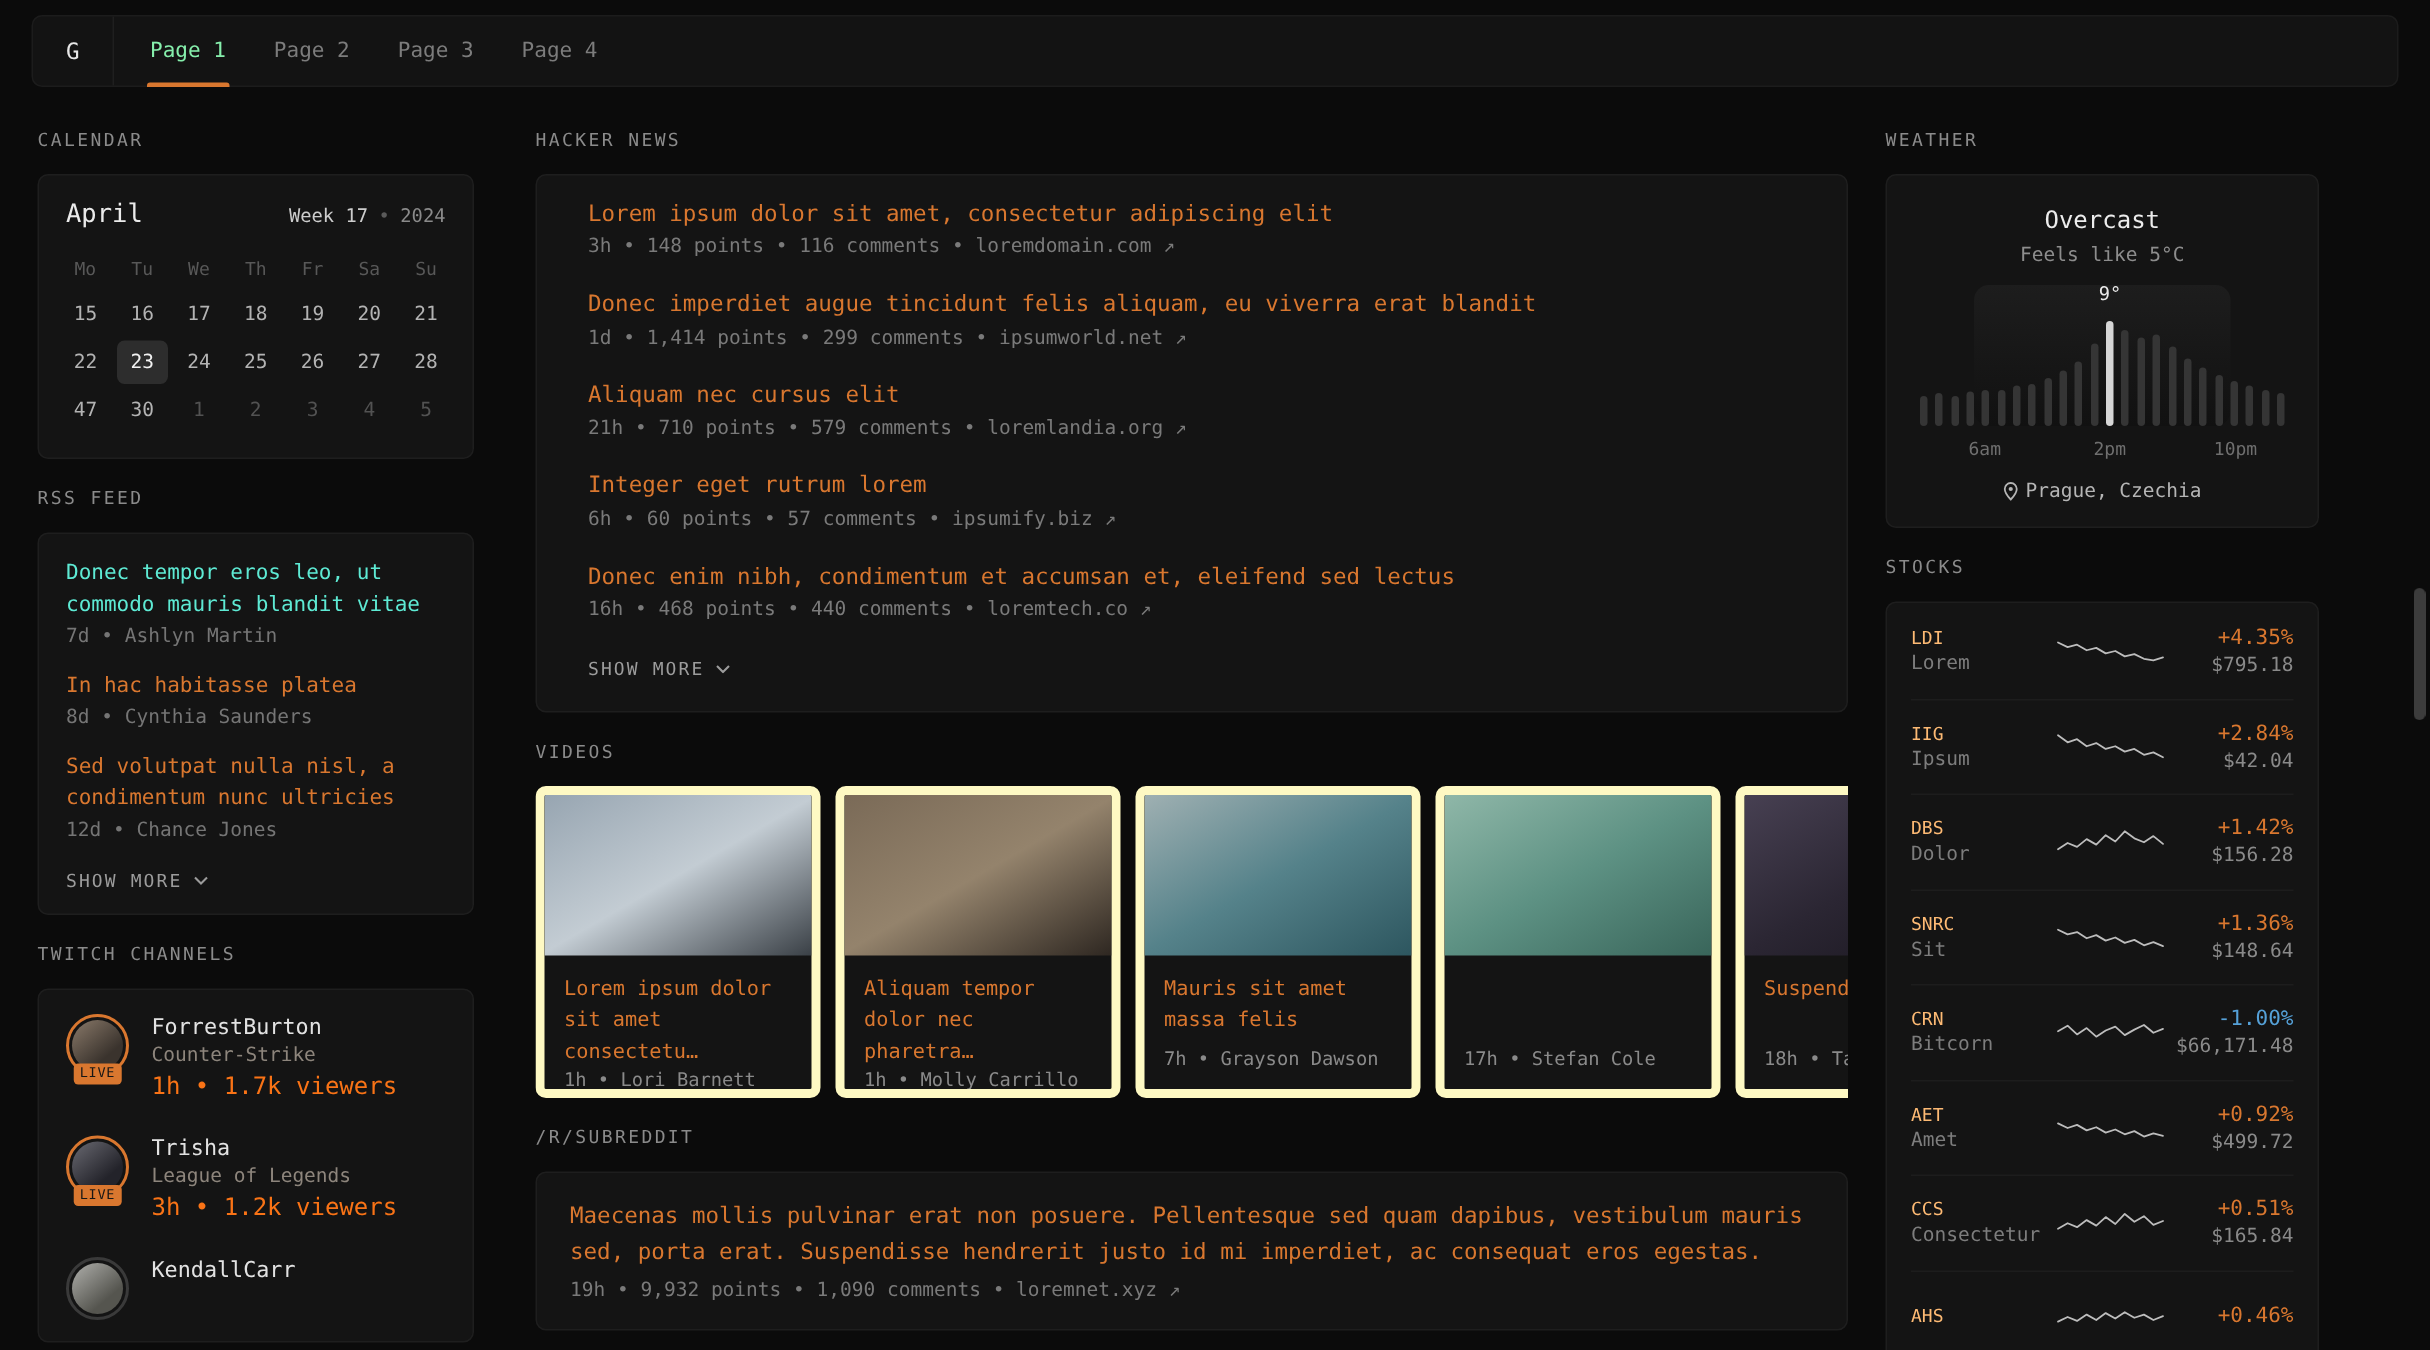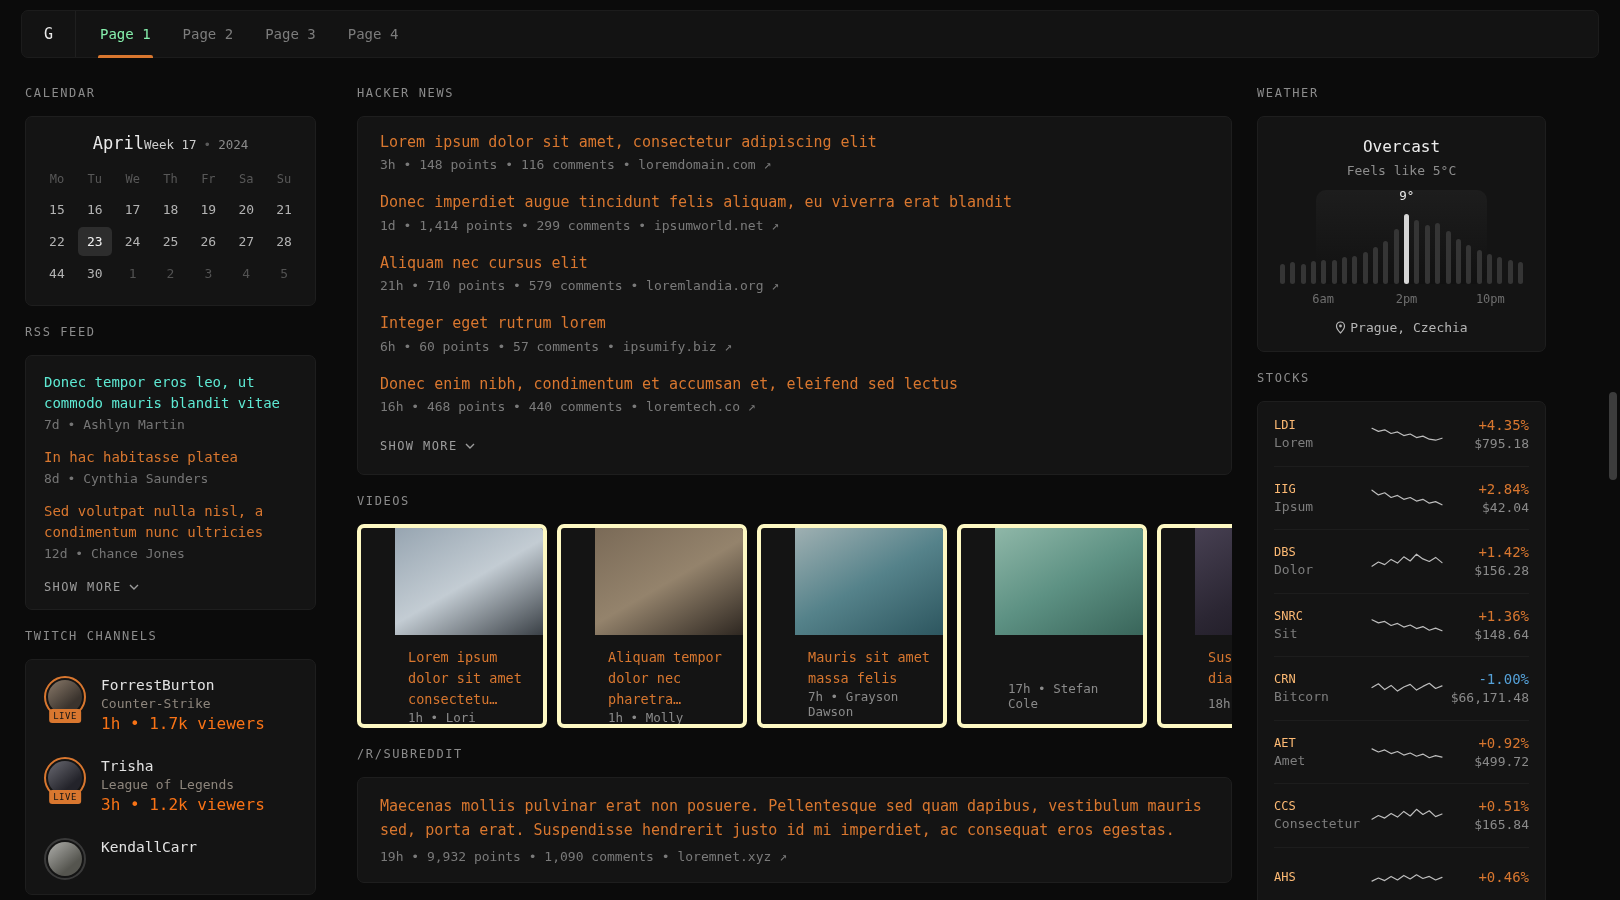--- a/index.html
+++ b/index.html
@@ -17,21 +17,21 @@
   
   .main{display:flex;align-items:flex-start;padding:28px 0 0 25px;}
   .col-left{width:291px;margin-right:41px;flex-shrink:0;}
   .col-mid{width:875px;margin-right:25px;flex-shrink:0;}
   .col-right{width:289px;flex-shrink:0;}
   .widget{margin-bottom:19px;}
   .sec-title{font-size:12px;font-weight:normal;letter-spacing:1.6px;color:#8b8b8b;margin-bottom:16px;}
   .card{background:#141414;border:1px solid #1e1e1e;border-radius:7px;}
 
   
-  .cal-head{display:flex;justify-content:center;align-items:baseline;padding:16px 18px 2px;}
+  .cal-head{display:flex;justify-content:space-between;align-items:baseline;padding:16px 18px 2px;}
   .cal-month{font-size:17px;color:#eaeaea;}
   .cal-meta{font-size:12.5px;display:flex;gap:7px;align-items:baseline;}
   .cal-meta .wk{color:#cdcdcd;}
   .cal-meta .dot{color:#5a5a5a;}
   .cal-meta .yr{color:#8a8a8a;}
   .cal-grid{display:grid;grid-template-columns:repeat(7,1fr);padding:10px 12px 16px;row-gap:1px;}
   .cal-cell{height:31px;display:flex;align-items:center;justify-content:center;font-size:13px;color:#b3b3b3;}
   .cal-dow{color:#585858;font-size:12px;height:28px;}
   .cal-cell.dim{color:#525252;}
   .cal-cell.sel{background:#2d2d2d;border-radius:5px;color:#f2f2f2;width:34px;height:29px;justify-self:center;align-self:center;}
@@ -53,32 +53,32 @@
   .av2 .photo{background:linear-gradient(140deg,#6a6a72,#23232a 70%);}
   .av3{border-color:#3a3a3a;}
   .av3 .photo{background:linear-gradient(140deg,#b0b0ac,#55554f 70%);}
   .live-badge{position:absolute;left:50%;transform:translateX(-50%);bottom:-7px;background:#d9772f;color:#161616;font-size:9px;letter-spacing:.5px;padding:2px 4px;border-radius:3px;z-index:2;}
   .tw-info{padding-top:1px;}
   .tw-name{font-size:14.5px;color:#e2e2e2;}
   .tw-game{font-size:13px;color:#8d857c;margin-top:3px;}
   .tw-meta{font-size:16px;color:#f97316;margin-top:3px;}
 
   
-  .list-card{padding:6px 0;}
+  .list-card{padding:6px 12px;}
   .list-item{padding:9px 22px;cursor:pointer;}
   .list-title{font-size:15px;line-height:1.35;color:#d9772f;}
   .list-meta{font-size:13px;line-height:1.4;color:#7a7a7a;margin-top:4px;}
   .list-more{padding:10px 22px 14px;}
   .sub-card{padding:16px 22px 18px;}
   .sub-title{font-size:15px;line-height:1.6;color:#d9772f;cursor:pointer;}
   .sub-meta{font-size:13px;color:#7a7a7a;margin-top:7px;}
 
   
   .videos-row{display:flex;gap:10px;overflow:hidden;width:875px;}
-  .video-card{width:190px;flex-shrink:0;background:#141414;border:4px solid #fef9c3;border-radius:7px;overflow:hidden;cursor:pointer;padding-left:34px;}
+  .video-card{width:190px;flex-shrink:0;background:#141414;border:6px solid #fef9c3;border-radius:7px;overflow:hidden;cursor:pointer;}
   .video-thumb{height:107px;background:#333;}
   .video-body{padding:12px 13px 13px;height:89px;display:flex;flex-direction:column;}
   .video-title{font-size:13.5px;line-height:1.55;color:#d9772f;}
   .video-meta{font-size:12.5px;color:#8a8a8a;margin-top:auto;}
 
   
   .weather-card{padding:20px 18px 16px;text-align:center;}
   .w-cond{font-size:16px;color:#ececec;}
   .w-feels{font-size:13px;color:#8d8d8d;margin-top:7px;}
   .w-chart{position:relative;height:94px;margin-top:12px;}
@@ -151,21 +151,21 @@
           <span class="cal-cell">19</span>
           <span class="cal-cell">20</span>
           <span class="cal-cell">21</span>
           <span class="cal-cell">22</span>
           <span class="cal-cell sel">23</span>
           <span class="cal-cell">24</span>
           <span class="cal-cell">25</span>
           <span class="cal-cell">26</span>
           <span class="cal-cell">27</span>
           <span class="cal-cell">28</span>
-          <span class="cal-cell">44</span>
+          <span class="cal-cell">47</span>
           <span class="cal-cell">30</span>
           <span class="cal-cell dim">1</span>
           <span class="cal-cell dim">2</span>
           <span class="cal-cell dim">3</span>
           <span class="cal-cell dim">4</span>
           <span class="cal-cell dim">5</span>
         </div>
       </div>
     </section>
 

